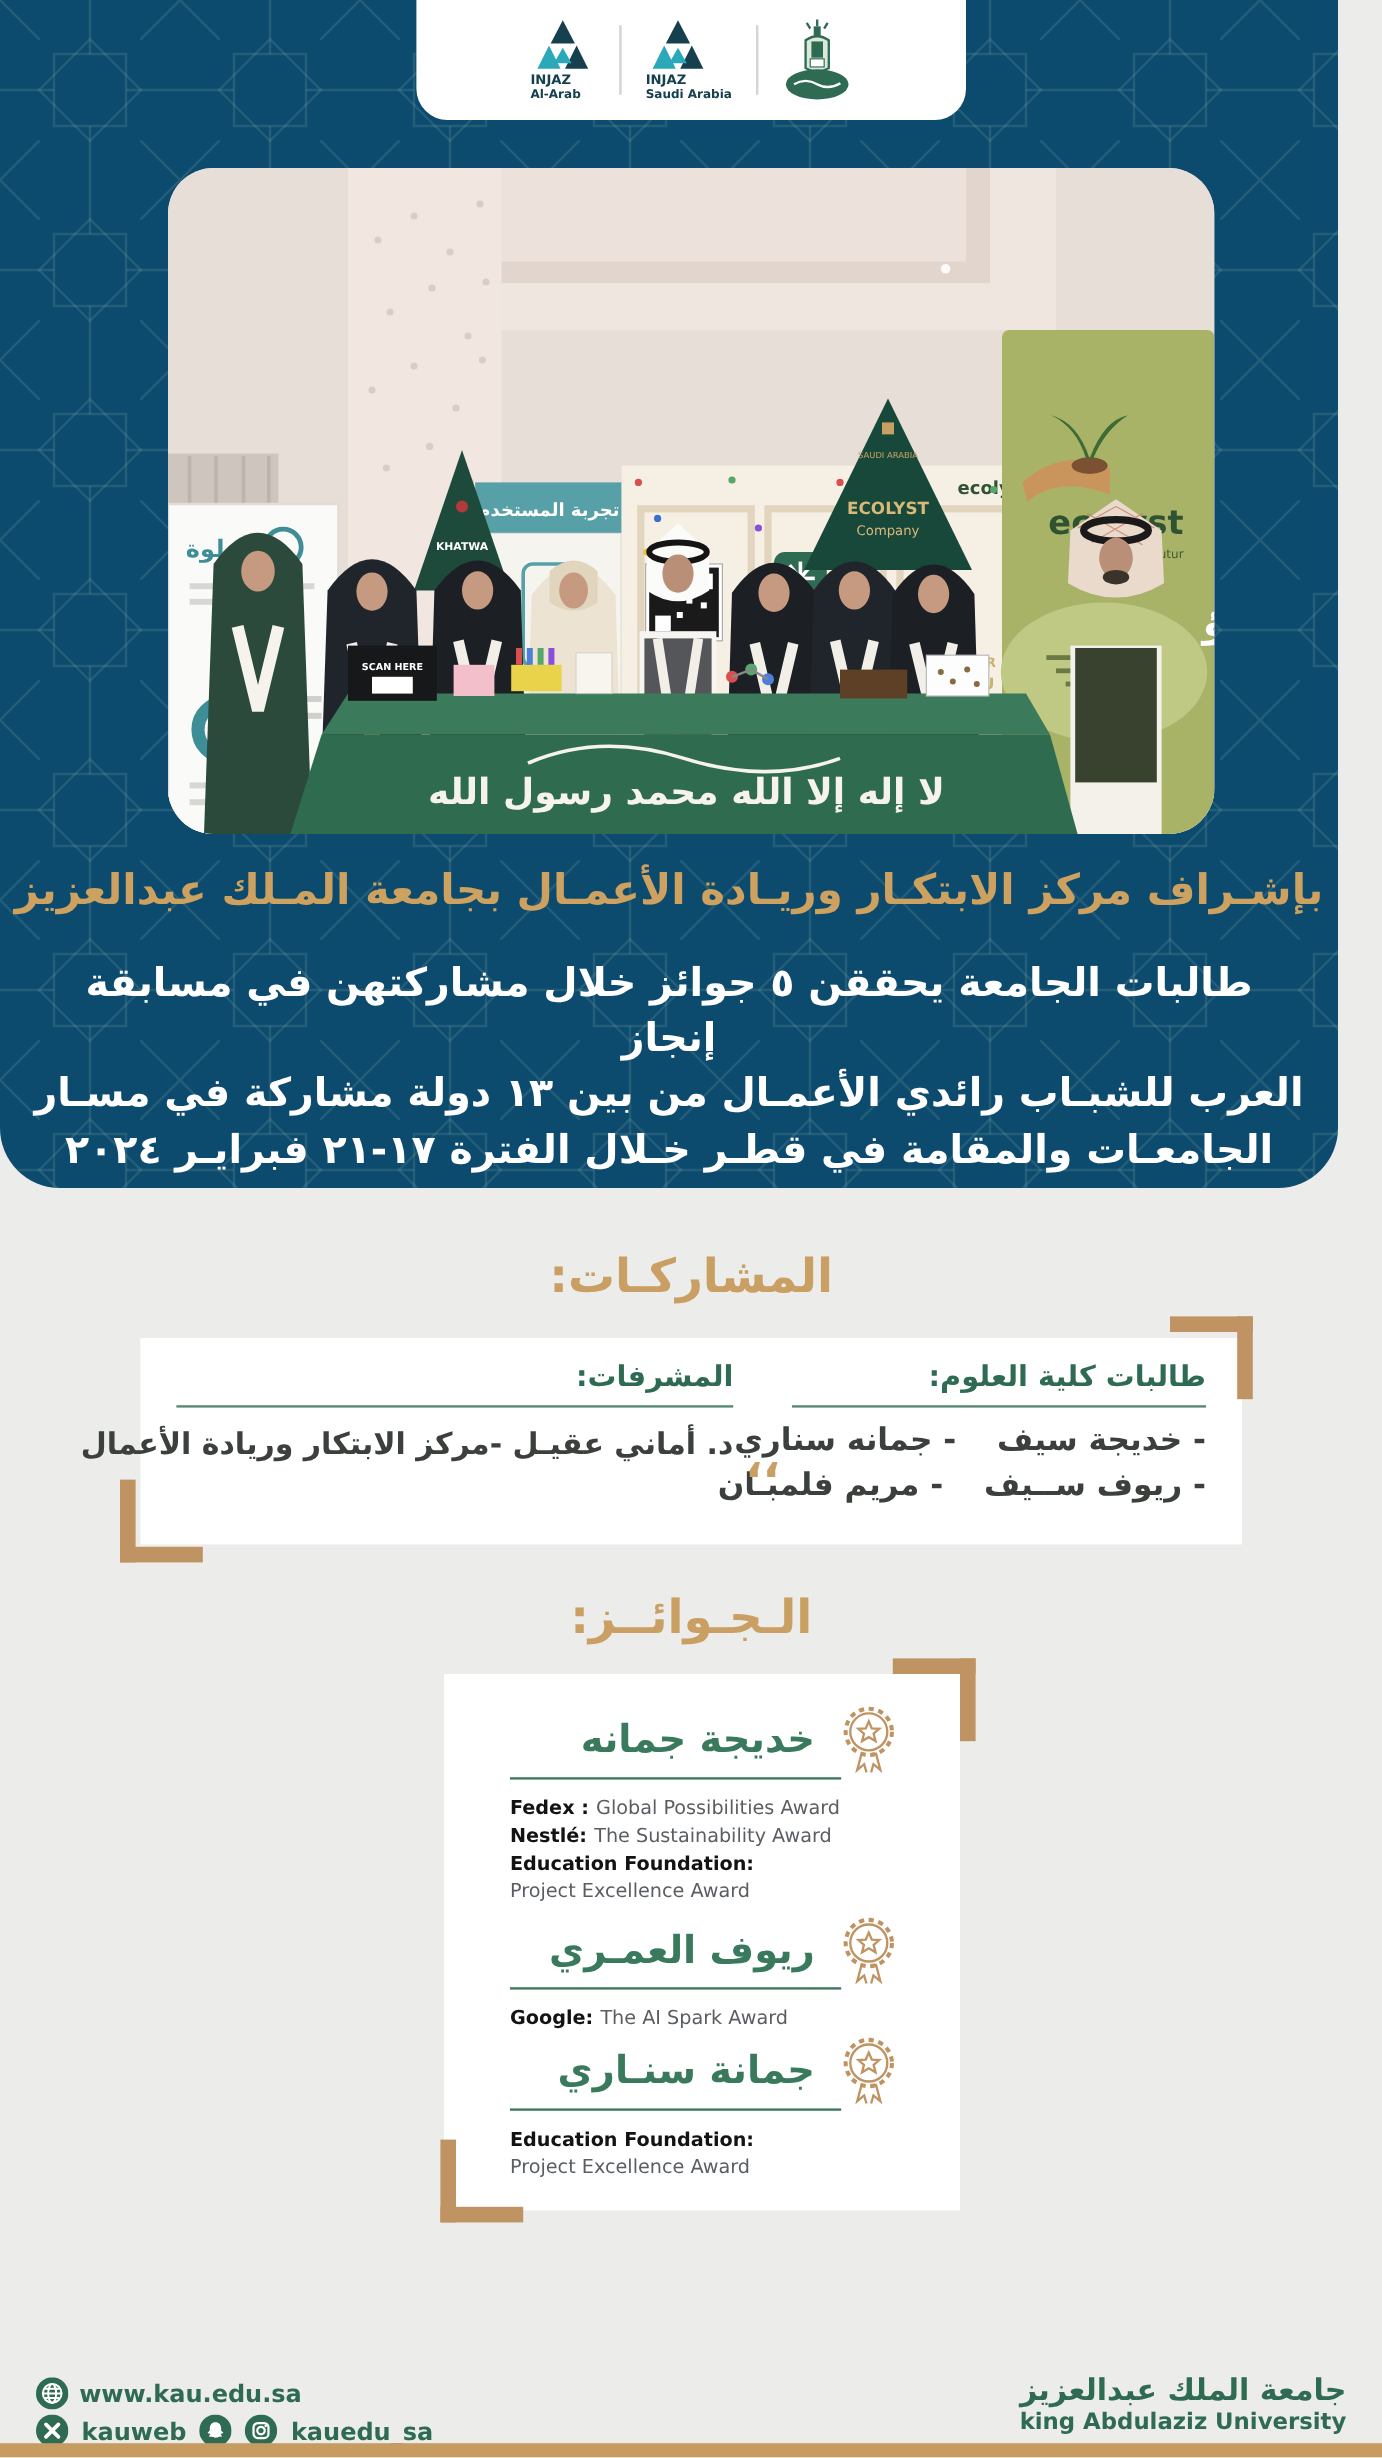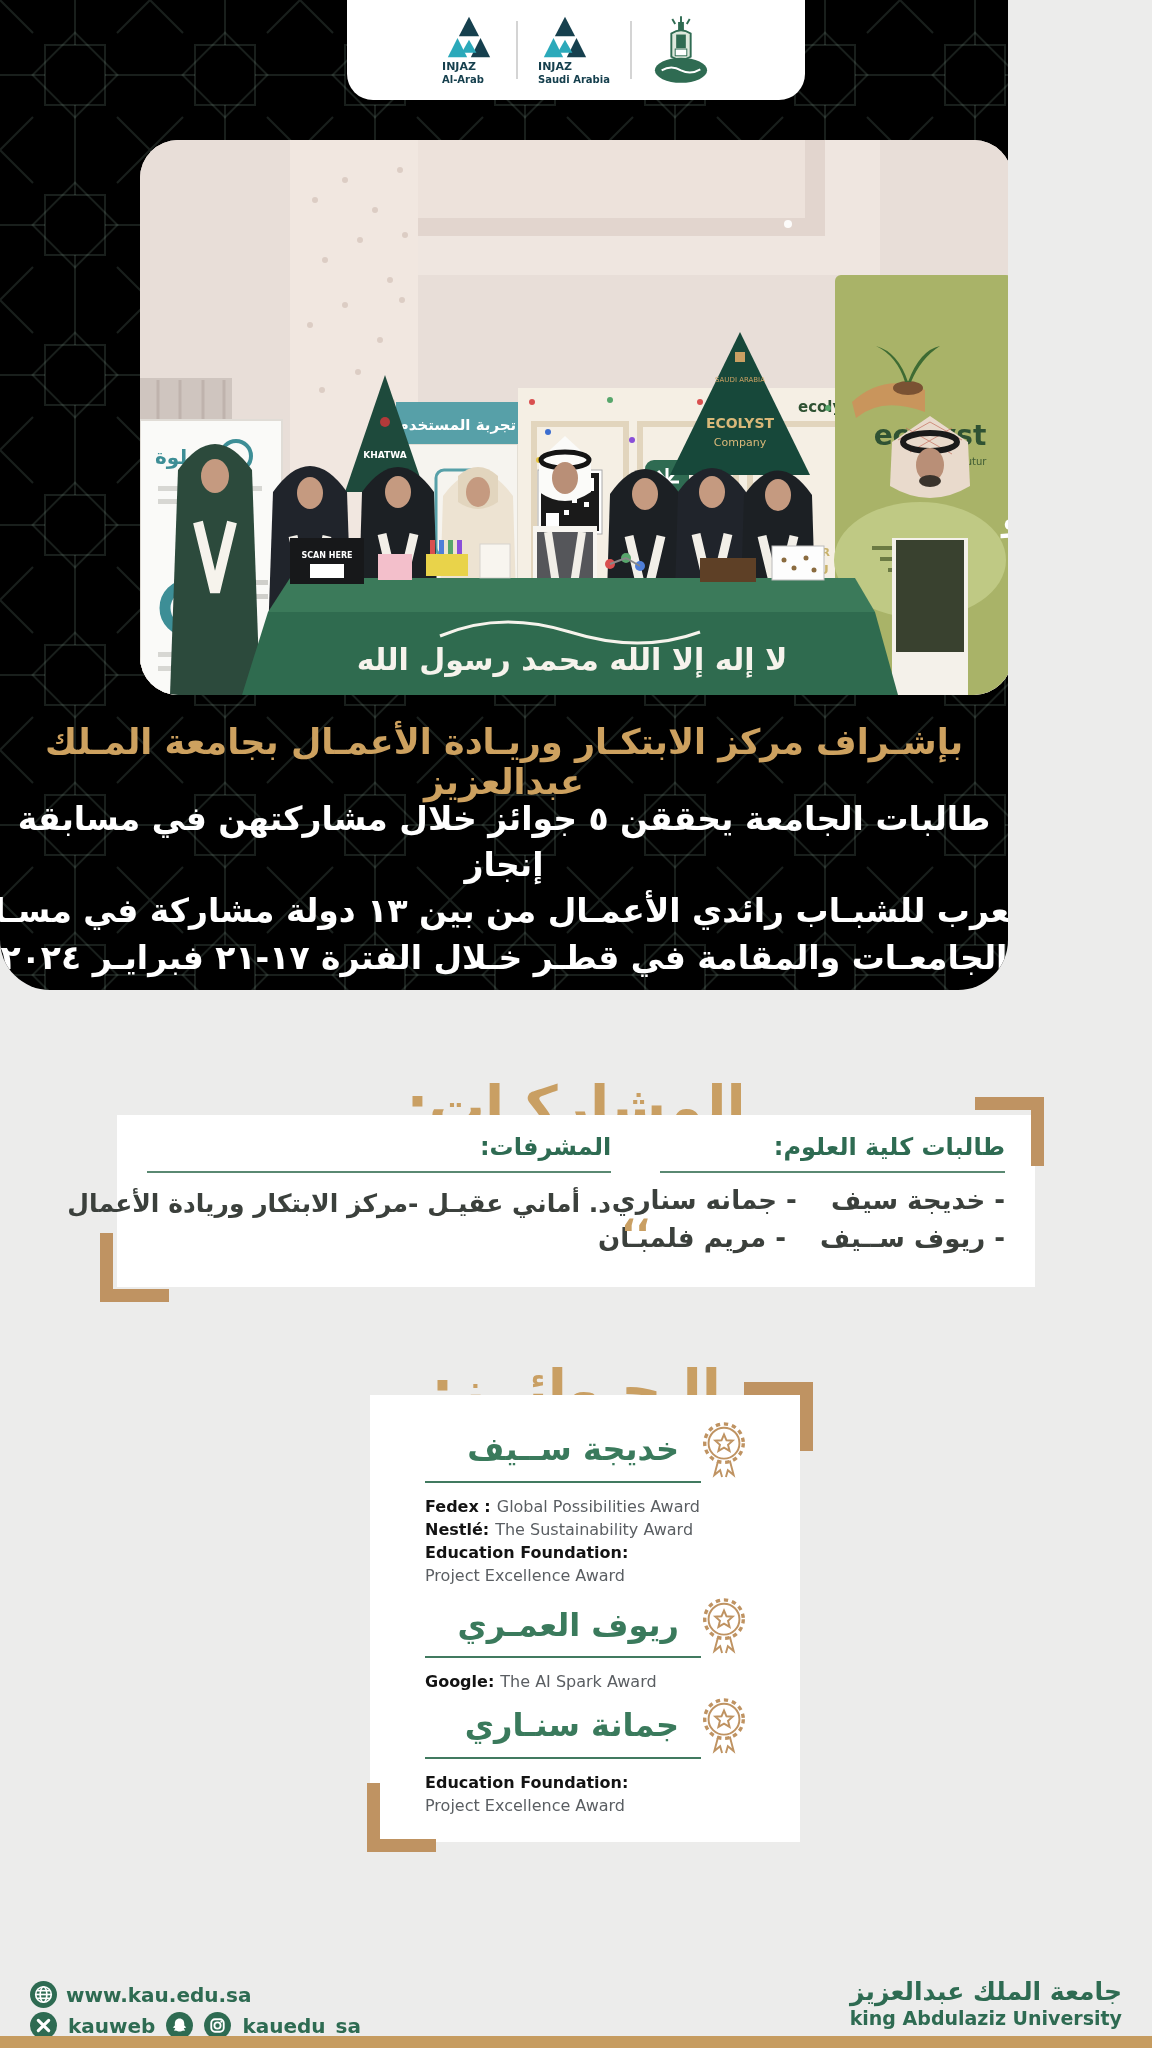--- a/index.html
+++ b/index.html
@@ -1,38 +1,38 @@
 <!DOCTYPE html>
 <html lang="ar"><head>
 <meta charset="utf-8">
 <style>
   html,body{margin:0;padding:0;background:#ECECEB;}
   .canvas{position:relative;width:1152px;height:2048px;background:#ECECEB;overflow:hidden;
           font-family:"DejaVu Sans","Liberation Sans",sans-serif;}
   
-  .hero{position:absolute;top:0;left:0;width:1008px;height:990px;background:#000000;
+  .hero{position:absolute;top:0;left:0;width:1115px;height:990px;background:#0c4a6e;
         border-radius:0 0 50px 50px;overflow:hidden;}
   .hero .pat{position:absolute;top:0;left:0;width:100%;height:100%;}
   .logobar{position:absolute;top:0;left:347px;width:458px;height:100px;background:#fff;
            border-radius:0 0 26px 26px;display:flex;align-items:center;justify-content:center;
            gap:20px;z-index:5;}
   .injaz{display:flex;flex-direction:column;align-items:flex-start;}
   .injaz .lbl{font-size:11px;font-weight:bold;color:#16404E;line-height:1.1;}
   .injaz .sub{font-size:10px;font-weight:bold;color:#16404E;line-height:1.1;}
   .vdiv{width:2px;height:58px;background:#D4D4D4;}
   .photo{position:absolute;top:140px;left:140px;width:872px;height:555px;border-radius:38px;
          overflow:hidden;background:#E8DED8;z-index:4;}
   .supline{position:absolute;top:722px;width:100%;text-align:center;color:#CDA15F;
            font-size:35px;font-weight:bold;z-index:4;direction:rtl;}
   .announce{position:absolute;top:796px;left:50%;transform:translateX(-50%);width:1060px;
             text-align:center;color:#FFFFFF;font-size:33px;font-weight:bold;line-height:1.4;
             white-space:pre-line;direction:rtl;z-index:4;}
   
   .sec{position:absolute;width:100%;text-align:center;color:#C99F63;font-weight:bold;
-       font-size:56px;direction:rtl;margin-top:32px;}
+       font-size:39px;direction:rtl;}
   .sec.participants{top:1042px;}
   .sec.awards{top:1326px;}
   
   .pcard{position:absolute;left:117px;top:1115px;width:918px;height:172px;background:#fff;
          box-sizing:border-box;padding:18px 30px;direction:rtl;display:flex;gap:6px;}
   .pcol{min-width:0;}
   .pcol.students{flex:0 0 345px;}
   .pcol.sups{flex:1;}
   .colhead{color:#2E6B52;font-size:24px;font-weight:bold;white-space:nowrap;}
   .rule{height:2px;background:#5A8972;margin:10px 0 12px;}
@@ -386,21 +386,21 @@
     <div class="award">
       <svg class="rosette" width="54" height="62" viewBox="0 0 56 62">
         <g fill="none" stroke="#BF9362" stroke-width="2">
           <circle cx="28" cy="26" r="16"></circle>
           <circle cx="28" cy="26" r="20" stroke-width="3.5" stroke-dasharray="4.5 4"></circle>
           <path d="M28 17 L30.6 23 L37 23.4 L32.2 27.6 L33.8 34 L28 30.6 L22.2 34 L23.8 27.6 L19 23.4 L25.4 23 Z"></path>
           <path d="M22 44 L18 59 L24 54 L26 61"></path>
           <path d="M34 44 L38 59 L32 54 L30 61"></path>
         </g>
       </svg>
-      <div class="aname">خديجة ســيف</div>
+      <div class="aname">خديجة جمانه</div>
       <div class="aline"></div>
       <div class="eng">
         <div class="eline"><span class="elabel">Fedex :</span><span>Global Possibilities Award</span></div>
         <div class="eline"><span class="elabel">Nestlé:</span><span>The Sustainability Award</span></div>
         <div class="eline"><span class="elabel">Education Foundation:</span></div>
         <div class="eline"><span>Project Excellence Award</span></div>
       </div>
     </div>
 
     <div class="award mt18">

